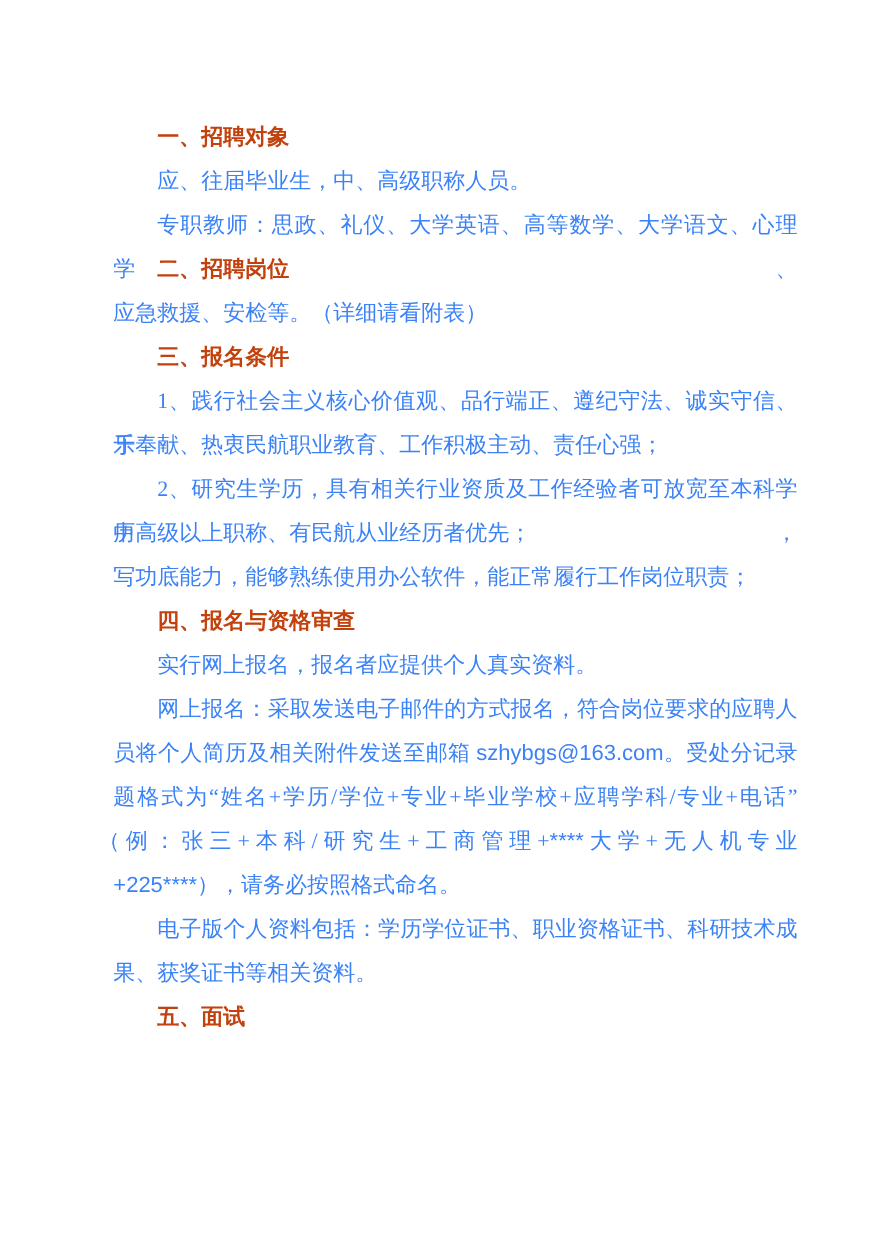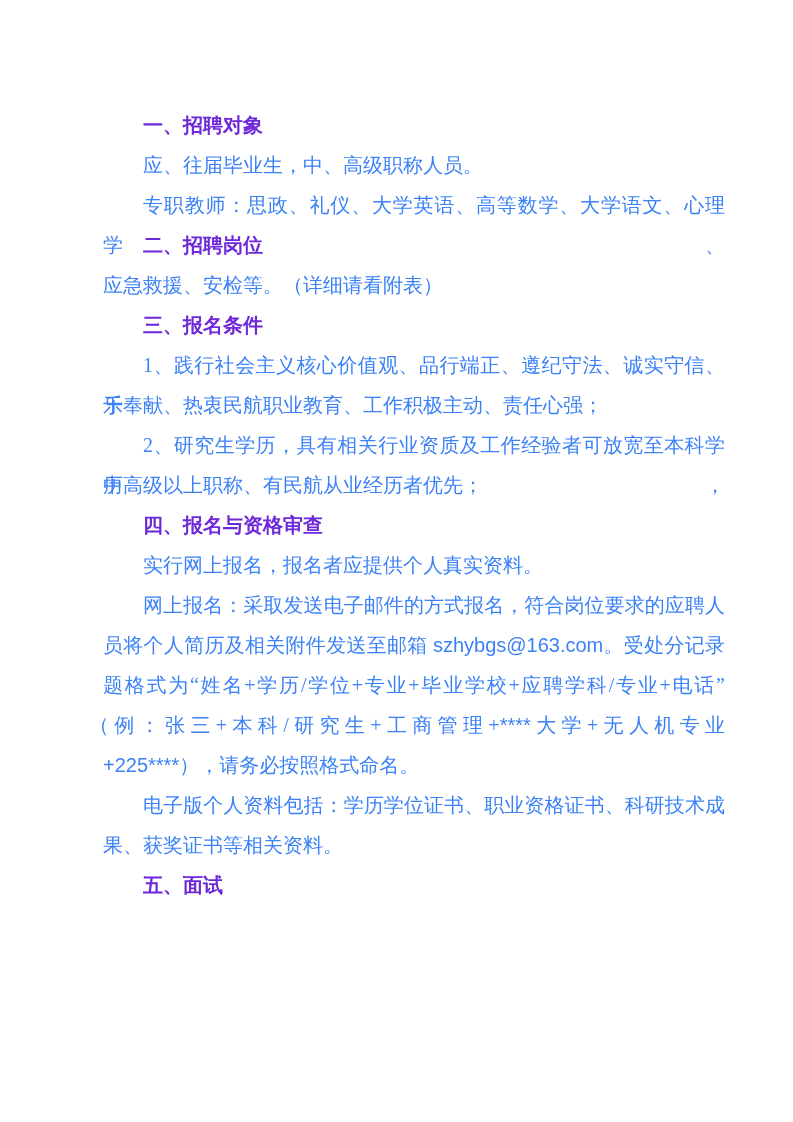--- a/index.html
+++ b/index.html
@@ -25,40 +25,41 @@
     white-space: normal;
     overflow: visible;
   }
   .line.justify {
     text-align: justify;
     text-align-last: justify;
     text-justify: inter-character;
   }
   .line.indent { text-indent: 40px; }
   .line.hang   { text-indent: -14px; }
-  .line.bold   { font-weight: 700; color: #6d28d9; }
+  .line.bold   { font-weight: 700; color: #c2410c; }
   .sans {
     font-family: "Liberation Sans", "DejaVu Sans", sans-serif;
   }
 </style>
 </head>
 <body>
 
 <main class="page">
   <div id="doc-lines">
       <div class="line bold indent"><span>一、招聘对象</span></div>
       <div class="line indent"><span>应、往届毕业生，中、高级职称人员。</span></div>
       <div class="line indent justify"><span>专职教师：思政、礼仪、大学英语、高等数学、大学语文、心理学、</span></div>
       <div class="line bold indent"><span>二、招聘岗位</span></div>
       <div class="line"><span>应急救援、安检等。（详细请看附表）</span></div>
       <div class="line bold indent"><span>三、报名条件</span></div>
       <div class="line indent justify"><span>1、践行社会主义核心价值观、品行端正、遵纪守法、诚实守信、乐</span></div>
       <div class="line"><span>于奉献、热衷民航职业教育、工作积极主动、责任心强；</span></div>
       <div class="line indent justify"><span>2、研究生学历，具有相关行业资质及工作经验者可放宽至本科学历，</span></div>
       <div class="line"><span>中高级以上职称、有民航从业经历者优先；</span></div>
+      <div class="line"><span>写功底能力，能够熟练使用办公软件，能正常履行工作岗位职责；</span></div>
       <div class="line bold indent"><span>四、报名与资格审查</span></div>
       <div class="line indent"><span>实行网上报名，报名者应提供个人真实资料。</span></div>
       <div class="line indent justify"><span>网上报名：采取发送电子邮件的方式报名，符合岗位要求的应聘人</span></div>
       <div class="line justify"><span>员将个人简历及相关附件发送至邮箱 </span><span class="sans">szhybgs@163.com</span><span>。受处分记录</span></div>
       <div class="line justify"><span>题格式为“姓名+学历/学位+专业+毕业学校+应聘学科/专业+电话”</span></div>
       <div class="line hang justify"><span>（例：张三+本科/研究生+工商管理+</span><span class="sans">****</span><span>大学+无人机专业</span></div>
       <div class="line"><span class="sans">+225****</span><span>），请务必按照格式命名。</span></div>
       <div class="line indent justify"><span>电子版个人资料包括：学历学位证书、职业资格证书、科研技术成</span></div>
       <div class="line"><span>果、获奖证书等相关资料。</span></div>
       <div class="line bold indent"><span>五、面试</span></div>

